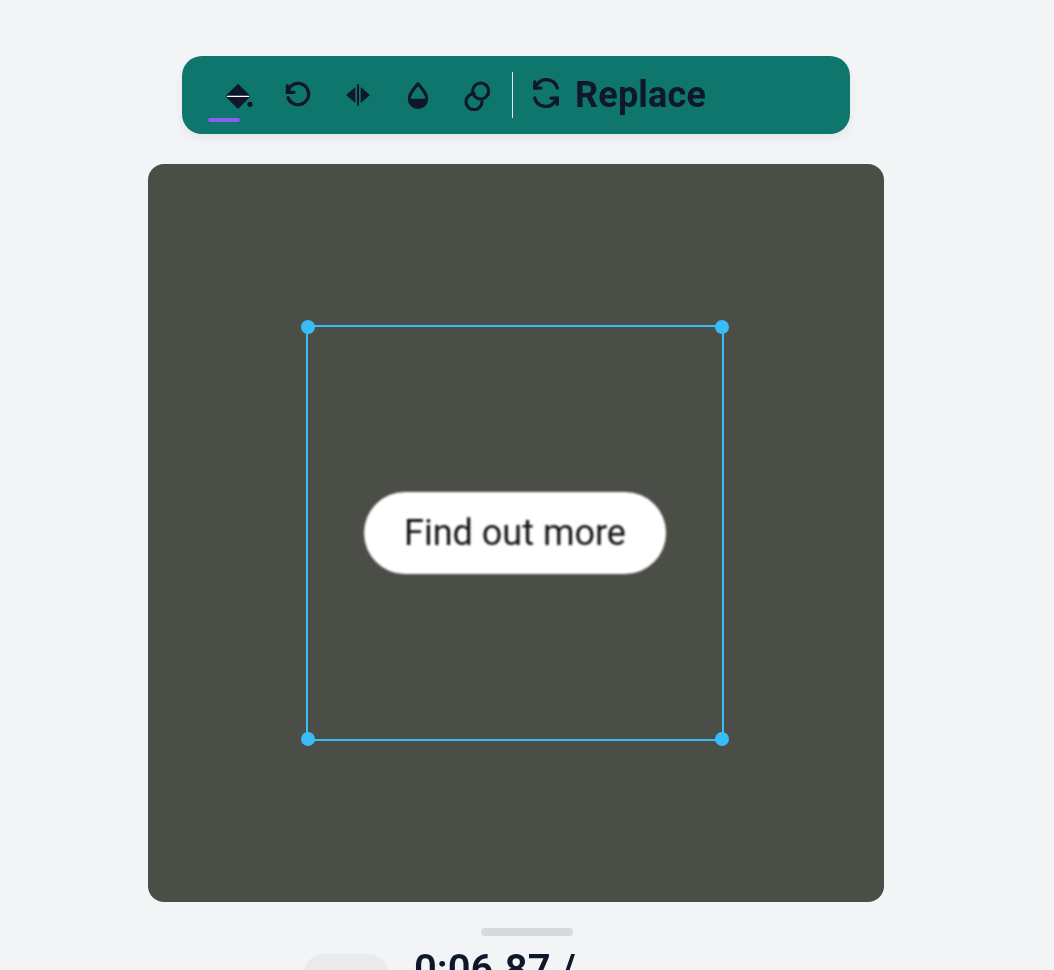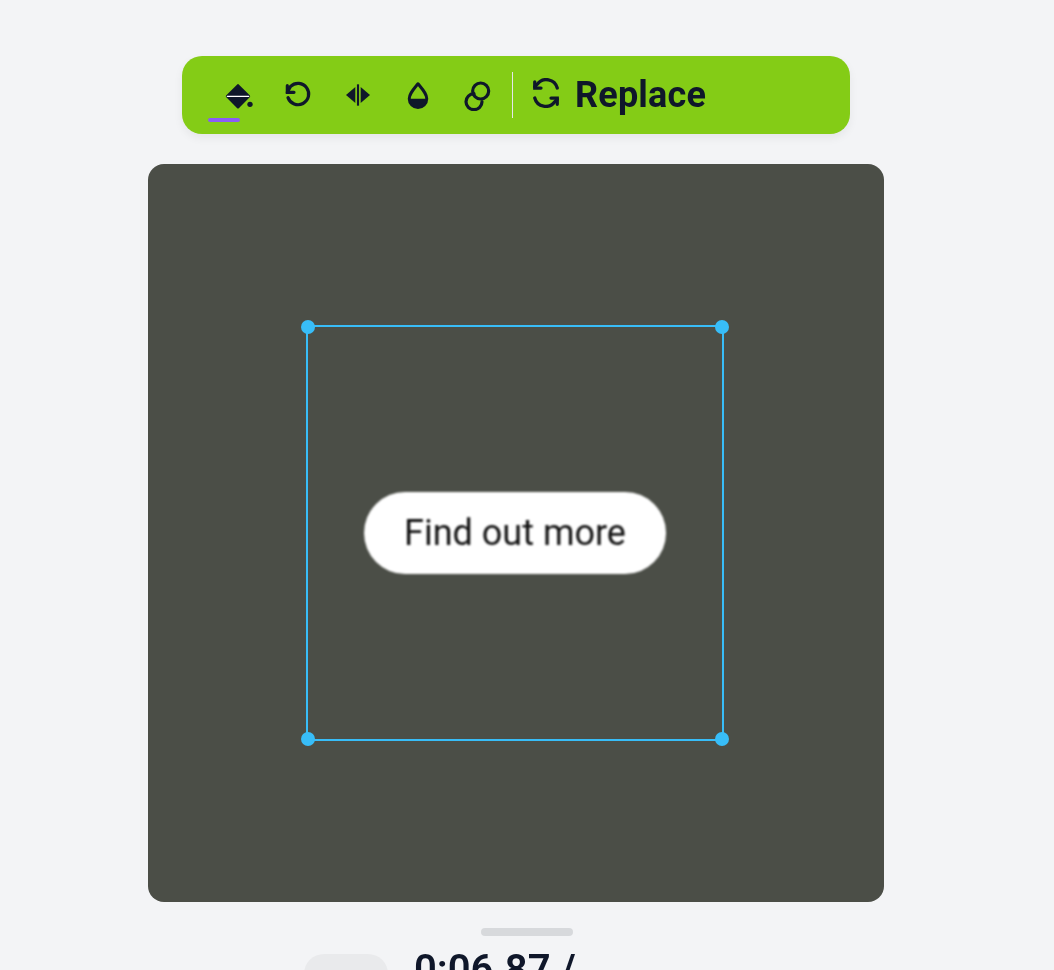--- a/index.html
+++ b/index.html
@@ -12,21 +12,21 @@
     overflow:hidden;
   }
 
   
   .toolbar{
     position:absolute;
     left:182px;
     top:56px;
     width:668px;
     height:78px;
-    background:#84cc16;
+    background:#0f766e;
     border-radius:20px;
     box-shadow:0 4px 10px rgba(0,0,0,.06);
     display:flex;
     align-items:center;
     padding:0 26px;
     box-sizing:border-box;
   }
   .tool-btn{
     width:60px;
     height:78px;

